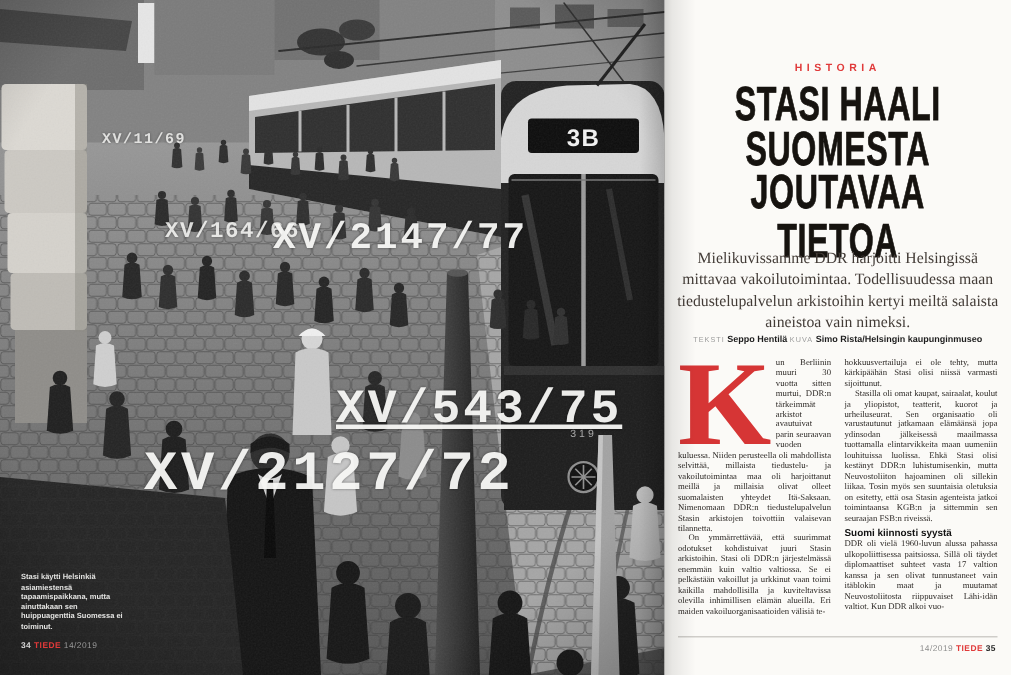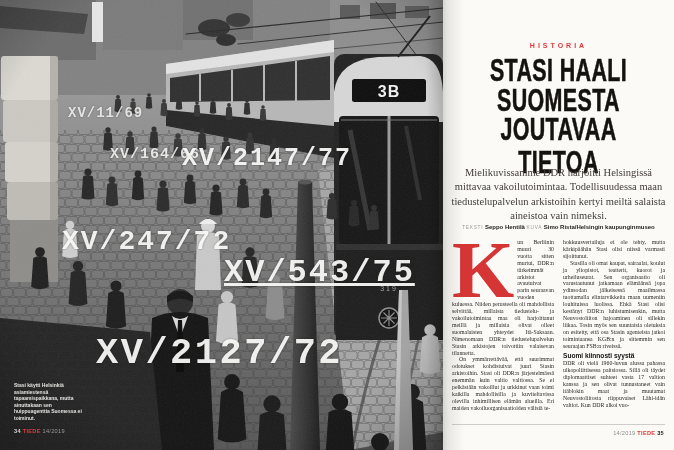--- a/index.html
+++ b/index.html
@@ -3,27 +3,27 @@
 <meta charset="utf-8">
 <style>
   html,body{margin:0;padding:0;background:#e9e7e4;}
   .spread{position:relative;width:674px;height:450px;overflow:hidden;background:#fbfaf8;
           font-family:"Liberation Sans",sans-serif;}
   
   .photo{position:absolute;left:0;top:0;width:443px;height:450px;overflow:hidden;background:#6f6f6f;}
   .photo svg{position:absolute;left:0;top:0;}
   .code{position:absolute;color:#f7f7f5;font-family:"Liberation Mono",monospace;font-weight:700;
         white-space:nowrap;opacity:.95;text-shadow:0 0 2px rgba(0,0,0,.45);}
-  .code0{left:68px;top:105px;font-size:14px;letter-spacing:1px;opacity:.8;}
+  .code0{left:68px;top:88px;font-size:10px;letter-spacing:1px;opacity:.8;}
   .code1{left:50px;top:116px;font-size:27px;letter-spacing:2px;}
   .code2{left:110px;top:146px;font-size:15px;letter-spacing:1px;opacity:.85;}
   .code3{left:182px;top:144px;font-size:25px;letter-spacing:2px;}
   .code4{left:62px;top:226px;font-size:28px;letter-spacing:2px;}
   .code5{left:224px;top:254px;font-size:32px;letter-spacing:2px;text-decoration:underline;}
-  .code6{left:96px;top:296px;font-size:37px;letter-spacing:2.5px;margin-top:36px;}
+  .code6{left:96px;top:296px;font-size:37px;letter-spacing:2.5px;}
   .photo-caption{position:absolute;left:14px;top:382px;width:70px;font-size:5px;line-height:6.6px;
                  color:#e3e3e1;font-weight:700;}
   .footer-left{position:absolute;left:14px;top:428px;font-size:5.6px;letter-spacing:.3px;color:#9a9a9a;}
   .footer-left .pg{color:#d8d8d8;font-weight:700;}
   .mag{color:#e03a3a;font-weight:700;}
   
   .fold{position:absolute;left:426px;top:0;width:38px;height:450px;pointer-events:none;
         background:linear-gradient(90deg,rgba(0,0,0,0) 0%,rgba(0,0,0,.16) 42%,rgba(0,0,0,.08) 58%,rgba(0,0,0,0) 100%);}
   
   .page-right{position:absolute;left:443px;top:0;width:231px;height:450px;background:#fbfaf7;}
@@ -226,21 +226,20 @@
       <path d="M0,318 L150,332 L162,450 L0,450 Z" fill="#242424"></path>
       <path d="M0,318 L150,332 L162,450 L0,450 Z" fill="url(#cobble)" opacity=".35"></path>
 
       <rect width="443" height="450" filter="url(#grain)" opacity="0.08"></rect>
       <rect width="443" height="450" fill="url(#vig)"></rect>
     </svg>
 
     <div class="code code0">XV/11/69</div>
     <div class="code code2">XV/164/66</div>
     <div class="code code3">XV/2147/77</div>
-    <div class="code code4">XV/247/72</div>
     <div class="code code5">XV/543/75</div>
     <div class="code code6">XV/2127/72</div>
 
     <div class="photo-caption">Stasi käytti Helsinkiä asiamiestensä tapaamispaikkana, mutta ainuttakaan sen huippuagenttia Suomessa ei toiminut.</div>
 
     <div class="footer-left">
       <span class="pg">34</span>
       <span class="mag">TIEDE</span>
       <span>14/2019</span>
     </div>

